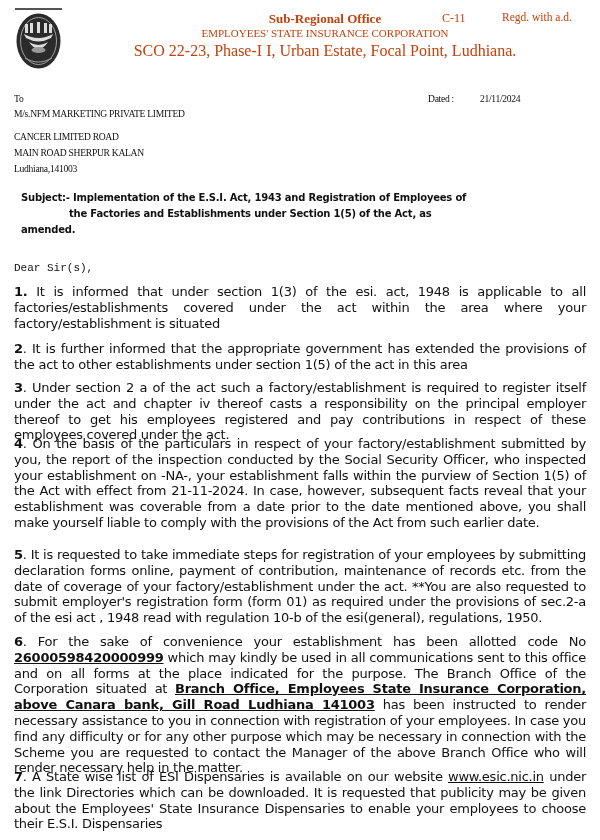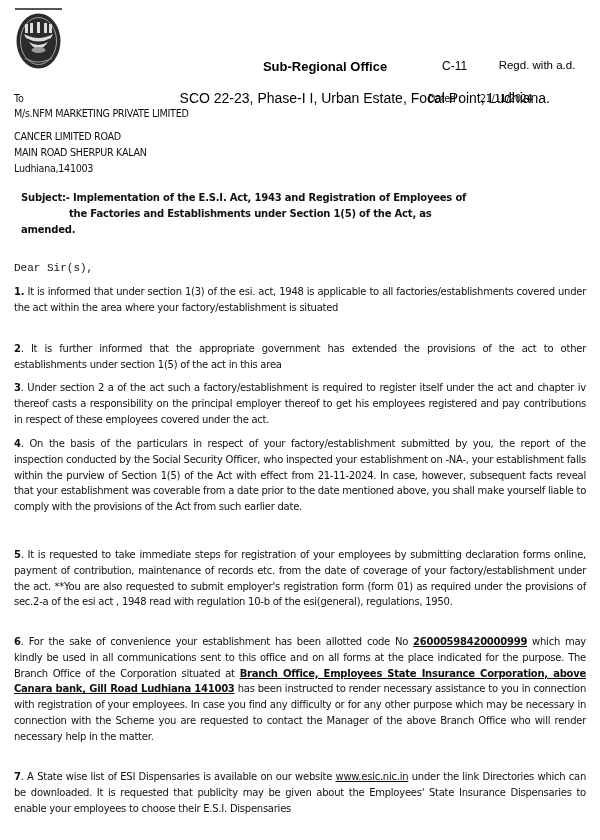--- a/index.html
+++ b/index.html
@@ -1,36 +1,36 @@
 <!DOCTYPE html>
 <html><head>
 <meta charset="utf-8">
 <style>
   html, body { margin: 0; padding: 0; background: #ffffff; }
   body { width: 600px; height: 840px; position: relative; overflow: hidden; color: #111; }
   .page { position: absolute; left: 0; top: 0; width: 600px; height: 840px; }
   .logo-bar { position: absolute; left: 15px; top: 8px; width: 47px; height: 2px; background: #555; }
   .logo { position: absolute; left: 15px; top: 12px; width: 47px; height: 58px; }
-  .hdr { position: absolute; left: 0; width: 600px; font-family: Liberation Sans, sans-serif; color: #000000; margin-top: 48px; }
+  .hdr { position: absolute; left: 0; width: 600px; font-family: Liberation Serif, serif; color: #c2410c; }
   .hdr-title { top: 11px; left: 200px; width: 250px; text-align: center; font-size: 13px; font-weight: bold; }
   .hdr-org { top: 27px; left: 150px; width: 350px; text-align: center; font-size: 11px; }
-  .hdr-addr { top: 42px; left: 100px; width: 450px; text-align: right; font-size: 14px; }
+  .hdr-addr { top: 42px; left: 100px; width: 450px; text-align: center; font-size: 16px; }
   .hdr-code { top: 11px; left: 442px; width: 30px; font-size: 12px; }
   .hdr-regd { top: 11px; left: 482px; width: 110px; font-size: 11.5px; text-align: center; }
   .tahoma { font-family: "DejaVu Sans", sans-serif; }
   .abs { position: absolute; }
-  .small { font-size: 9.6px; line-height: 15px; letter-spacing: -0.3px; }
+  .small { font-size: 9.6px; line-height: 15px; letter-spacing: -0.3px; font-family: Liberation Serif, serif; }
   .to { left: 14px; top: 91px; }
   .dated-label { left: 428px; top: 91px; }
   .dated-val { left: 480px; top: 91px; }
   .addr-line { left: 14px; }
   .subject { left: 21px; top: 190px; width: 470px; font-size: 10px; font-weight: bold; line-height: 16px; letter-spacing: -0.2px; }
   .subject .indent { padding-left: 48px; }
   .dear { left: 14px; top: 262px; font-family: Liberation Mono, monospace; font-size: 11px; }
-  .para { position: absolute; left: 14px; width: 572px; font-size: 10px; line-height: 15.8px; text-align: justify; letter-spacing: -0.25px; }
+  .para { position: absolute; left: 14px; width: 572px; font-size: 13px; line-height: 15.8px; text-align: justify; letter-spacing: -0.25px; }
   .para .num { font-weight: bold; }
   .para b { font-weight: bold; text-decoration: underline; }
   .link { text-decoration: underline; color: #111; }
 </style>
 </head>
 <body>
 
 <div class="page">
 
   <div class="logo-bar"></div>
@@ -42,20 +42,21 @@
     <rect x="22" y="10" width="3" height="11" fill="#ddd"></rect>
     <rect x="29" y="11" width="3" height="10" fill="#ddd"></rect>
     <rect x="34" y="12" width="3" height="9" fill="#ddd"></rect>
     <path d="M9 22 Q23.5 30 38 22 L36 26 Q23.5 33 11 26 Z" fill="#ddd"></path>
     <path d="M14 30 Q23.5 44 33 30 Q23.5 36 14 30 Z" fill="#ddd"></path>
     <ellipse cx="23.5" cy="38" rx="7" ry="3" fill="#999"></ellipse>
     <path d="M10 46 Q23.5 54 37 46" fill="none" stroke="#999" stroke-width="1.2"></path>
   </svg>
 
   <div class="hdr hdr-title">Sub-Regional Office</div>
+  <div class="hdr hdr-org">EMPLOYEES' STATE INSURANCE CORPORATION</div>
   <div class="hdr hdr-addr">SCO 22-23, Phase-I I, Urban Estate, Focal Point, Ludhiana.</div>
   <div class="hdr hdr-code">C-11</div>
   <div class="hdr hdr-regd">Regd. with a.d.</div>
 
   <div class="abs tahoma small to">To</div>
   <div class="abs tahoma small dated-label">Dated :</div>
   <div class="abs tahoma small dated-val">21/11/2024</div>
 
   <div class="abs tahoma small addr-line" style="top:106px">M/s.NFM MARKETING PRIVATE LIMITED</div>
   <div class="abs tahoma small addr-line" style="top:129px">CANCER LIMITED ROAD</div>

